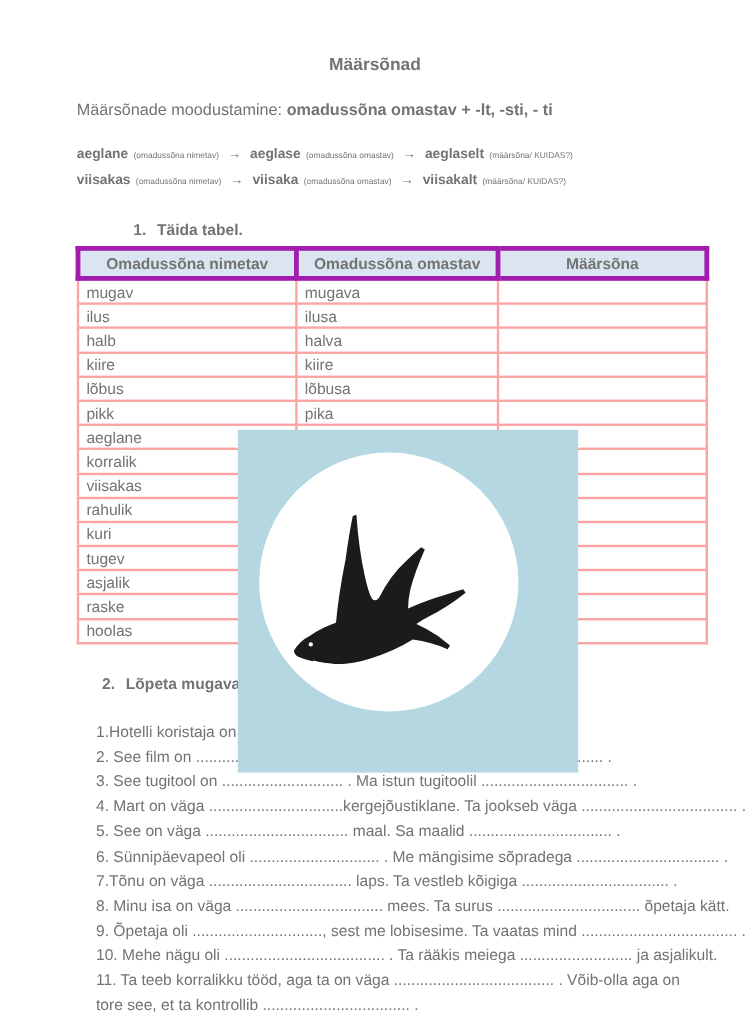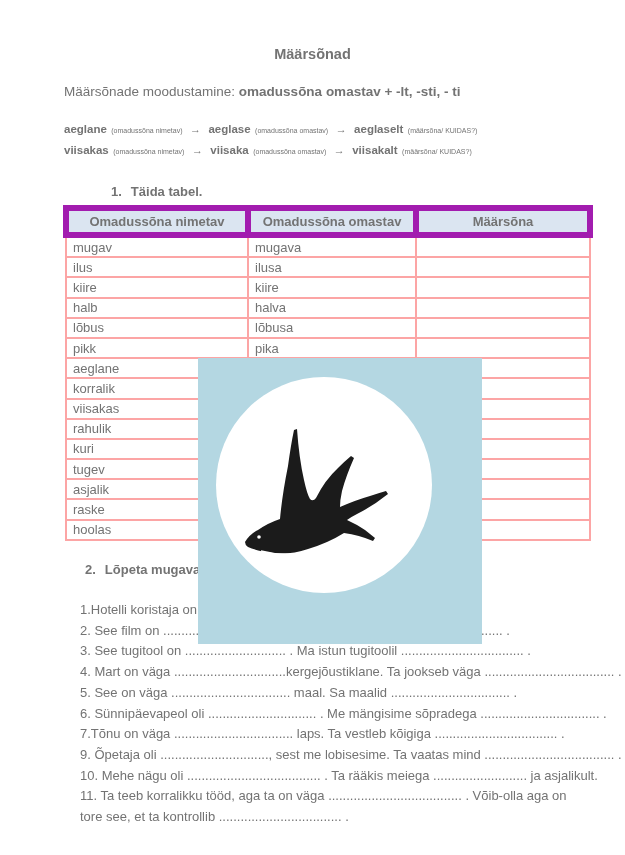--- a/index.html
+++ b/index.html
@@ -19,21 +19,21 @@
   .ex-arrow{font-size:11px;margin:0 3px;}
 
   .heading{position:absolute;font-weight:bold;font-size:13px;white-space:nowrap;}
   #ex1-heading{top:184px;left:85px;margin-left:26px;}
   #ex2-heading{top:562px;left:85px;}
   .heading .num{display:inline-block;margin-right:9px;}
 
   table.fill-table{position:absolute;top:205px;left:63px;width:524px;
                    border-collapse:collapse;table-layout:fixed;z-index:1;}
   .fill-table th{background:#dbe5f1;font-size:13px;font-weight:bold;height:21px;
-                 text-align:center;border:6px solid #a21caf;padding:0;}
+                 text-align:center;border:4px solid #a21caf;padding:0;}
   .fill-table td{font-size:13px;height:18.2px;padding:0 0 0 6px;
                  border:2px solid #fca5a5;overflow:hidden;white-space:nowrap;}
 
   .illustration{position:absolute;left:198px;top:358px;width:284px;height:286px;z-index:5;}
   .illustration svg{display:block;}
 
   .sentences{position:absolute;top:600px;left:80px;width:540px;
              font-size:13px;line-height:20.7px;z-index:2;}
   .sentence{white-space:nowrap;}
 </style>
@@ -93,27 +93,27 @@
           <td>mugav</td>
           <td>mugava</td>
           <td></td>
         </tr>
       <tr>
           <td>ilus</td>
           <td>ilusa</td>
           <td></td>
         </tr>
       <tr>
+          <td>halb</td>
+          <td>halva</td>
+          <td></td>
+        </tr>
+      <tr>
           <td>kiire</td>
           <td>kiire</td>
-          <td></td>
-        </tr>
-      <tr>
-          <td>halb</td>
-          <td>halva</td>
           <td></td>
         </tr>
       <tr>
           <td>lõbus</td>
           <td>lõbusa</td>
           <td></td>
         </tr>
       <tr>
           <td>pikk</td>
           <td>pika</td>
@@ -172,20 +172,21 @@
   </div>
 
   <div class="sentences">
     <div class="sentence">1.Hotelli koristaja on</div>
     <div class="sentence">2. See film on .............................................................................................. .</div>
     <div class="sentence">3. See tugitool on ............................ . Ma istun tugitoolil .................................. .</div>
     <div class="sentence">4. Mart on väga ...............................kergejõustiklane. Ta jookseb väga .................................... .</div>
     <div class="sentence">5. See on väga ................................. maal. Sa maalid ................................. .</div>
     <div class="sentence">6. Sünnipäevapeol oli .............................. . Me mängisime sõpradega ................................. .</div>
     <div class="sentence">7.Tõnu on väga ................................. laps. Ta vestleb kõigiga .................................. .</div>
+    <div class="sentence">8. Minu isa on väga .................................. mees. Ta surus ................................. õpetaja kätt.</div>
     <div class="sentence">9. Õpetaja oli .............................., sest me lobisesime. Ta vaatas mind .................................... .</div>
     <div class="sentence">10. Mehe nägu oli ..................................... . Ta rääkis meiega .......................... ja asjalikult.</div>
     <div class="sentence">11. Ta teeb korralikku tööd, aga ta on väga ..................................... . Võib-olla aga on</div>
     <div class="sentence">tore see, et ta kontrollib .................................. .</div>
   </div>
 
   <div class="illustration">
     <svg width="284" height="286" viewBox="0 0 284 286" xmlns="http://www.w3.org/2000/svg">
       <rect x="0" y="0" width="284" height="286" fill="#b4d7e2"></rect>
       <circle cx="126" cy="127" r="108" fill="#ffffff"></circle>

